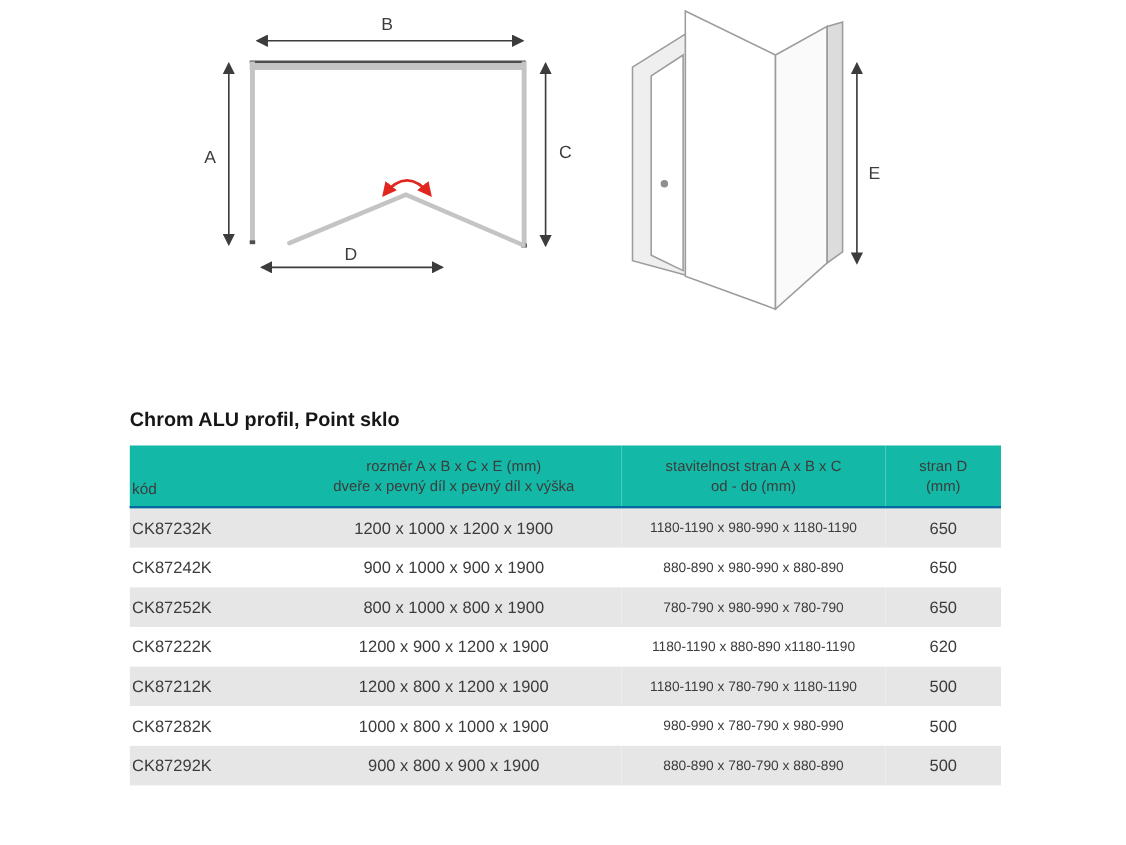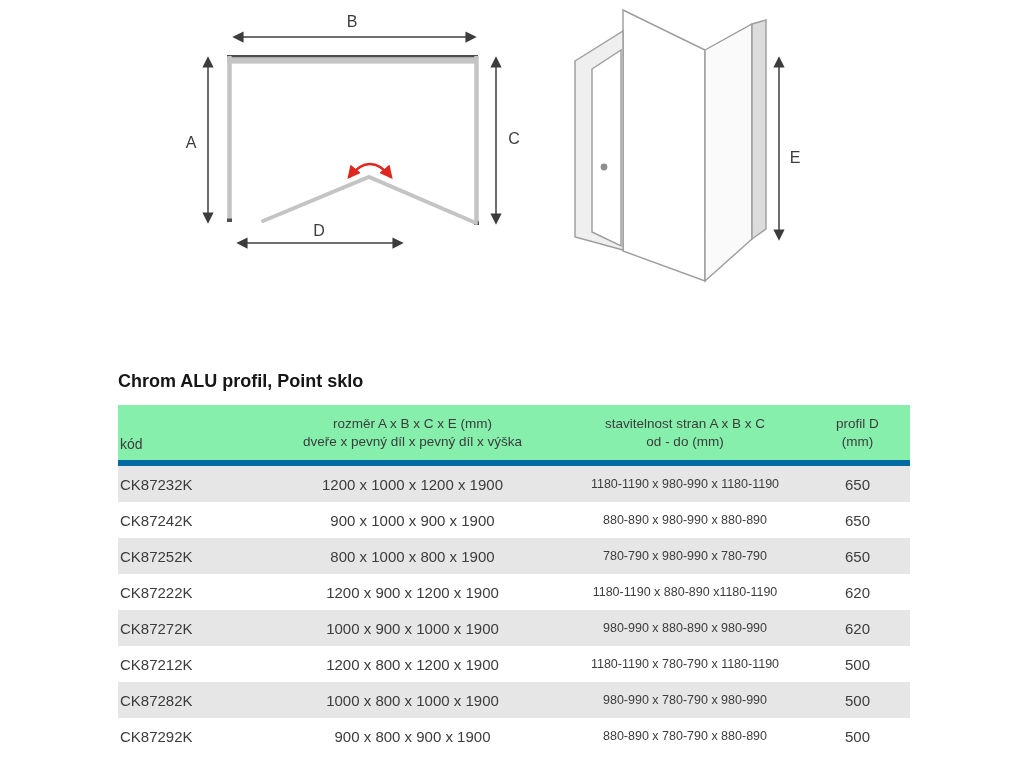--- a/index.html
+++ b/index.html
@@ -9,22 +9,22 @@
     font-family:"Liberation Sans",sans-serif;
   }
   #diagrams{position:absolute;left:0;top:0;}
   .dim-line{stroke:#3c3c3c;stroke-width:1.5;}
   .dim-label{font-size:16px;fill:#3c3c3c;font-family:"Liberation Sans",sans-serif;}
   .glass{stroke:#c4c4c4;fill:none;}
   .panel{stroke:#9c9c9c;stroke-width:1.4;}
   #title{position:absolute;left:118px;top:371px;margin:0;font-size:18px;font-weight:bold;color:#161616;}
   #spec-table{position:absolute;left:118px;top:405px;width:790px;border-collapse:collapse;table-layout:fixed;}
   #spec-table th{
-    background:#86efac;font-weight:normal;font-size:13.5px;line-height:1.3;
-    border-bottom:6px solid #0369a1;color:#3c3c3c;height:48px;vertical-align:middle;text-align:center;padding:0;
+    background:#14b8a6;font-weight:normal;font-size:13.5px;line-height:1.3;
+    border-bottom:2px solid #0369a1;color:#3c3c3c;height:48px;vertical-align:middle;text-align:center;padding:0;
   }
   #spec-table th.h-kod{width:140px;text-align:left;vertical-align:bottom;padding:0 0 7px 2px;font-size:14px;}
   #spec-table th.h-rozmer{width:305px;}
   #spec-table th.h-stav{width:240px;}
   #spec-table th.h-vstup{width:105px;}
   #spec-table td{height:36px;text-align:center;color:#3c3c3c;padding:0;}
   #spec-table td.c-kod{text-align:left;padding-left:2px;font-size:15px;}
   #spec-table td.c-rozmer{font-size:15px;}
   #spec-table td.c-stav{font-size:12.5px;}
   #spec-table td.c-vstup{font-size:15px;}
@@ -85,21 +85,21 @@
       <th class="h-kod">kód</th>
       <th class="h-rozmer">
         <div>rozměr A x B x C x E (mm)</div>
         <div>dveře x pevný díl x pevný díl x výška</div>
       </th>
       <th class="h-stav">
         <div>stavitelnost stran A x B x C</div>
         <div>od - do (mm)</div>
       </th>
       <th class="h-vstup">
-        <div>profil D</div>
+        <div>stran D</div>
         <div>(mm)</div>
       </th>
     </tr>
   </thead>
   <tbody>
     <tr>
         <td class="c-kod">CK87232K</td>
         <td class="c-rozmer">1200 x 1000 x 1200 x 1900</td>
         <td class="c-stav">1180-1190 x 980-990 x 1180-1190</td>
         <td class="c-vstup">650</td>
@@ -116,26 +116,20 @@
         <td class="c-stav">780-790 x 980-990 x 780-790</td>
         <td class="c-vstup">650</td>
       </tr>
       <tr>
         <td class="c-kod">CK87222K</td>
         <td class="c-rozmer">1200 x 900 x 1200 x 1900</td>
         <td class="c-stav">1180-1190 x 880-890 x1180-1190</td>
         <td class="c-vstup">620</td>
       </tr>
       <tr>
-        <td class="c-kod">CK87272K</td>
-        <td class="c-rozmer">1000 x 900 x 1000 x 1900</td>
-        <td class="c-stav">980-990 x 880-890 x 980-990</td>
-        <td class="c-vstup">620</td>
-      </tr>
-      <tr>
         <td class="c-kod">CK87212K</td>
         <td class="c-rozmer">1200 x 800 x 1200 x 1900</td>
         <td class="c-stav">1180-1190 x 780-790 x 1180-1190</td>
         <td class="c-vstup">500</td>
       </tr>
       <tr>
         <td class="c-kod">CK87282K</td>
         <td class="c-rozmer">1000 x 800 x 1000 x 1900</td>
         <td class="c-stav">980-990 x 780-790 x 980-990</td>
         <td class="c-vstup">500</td>

